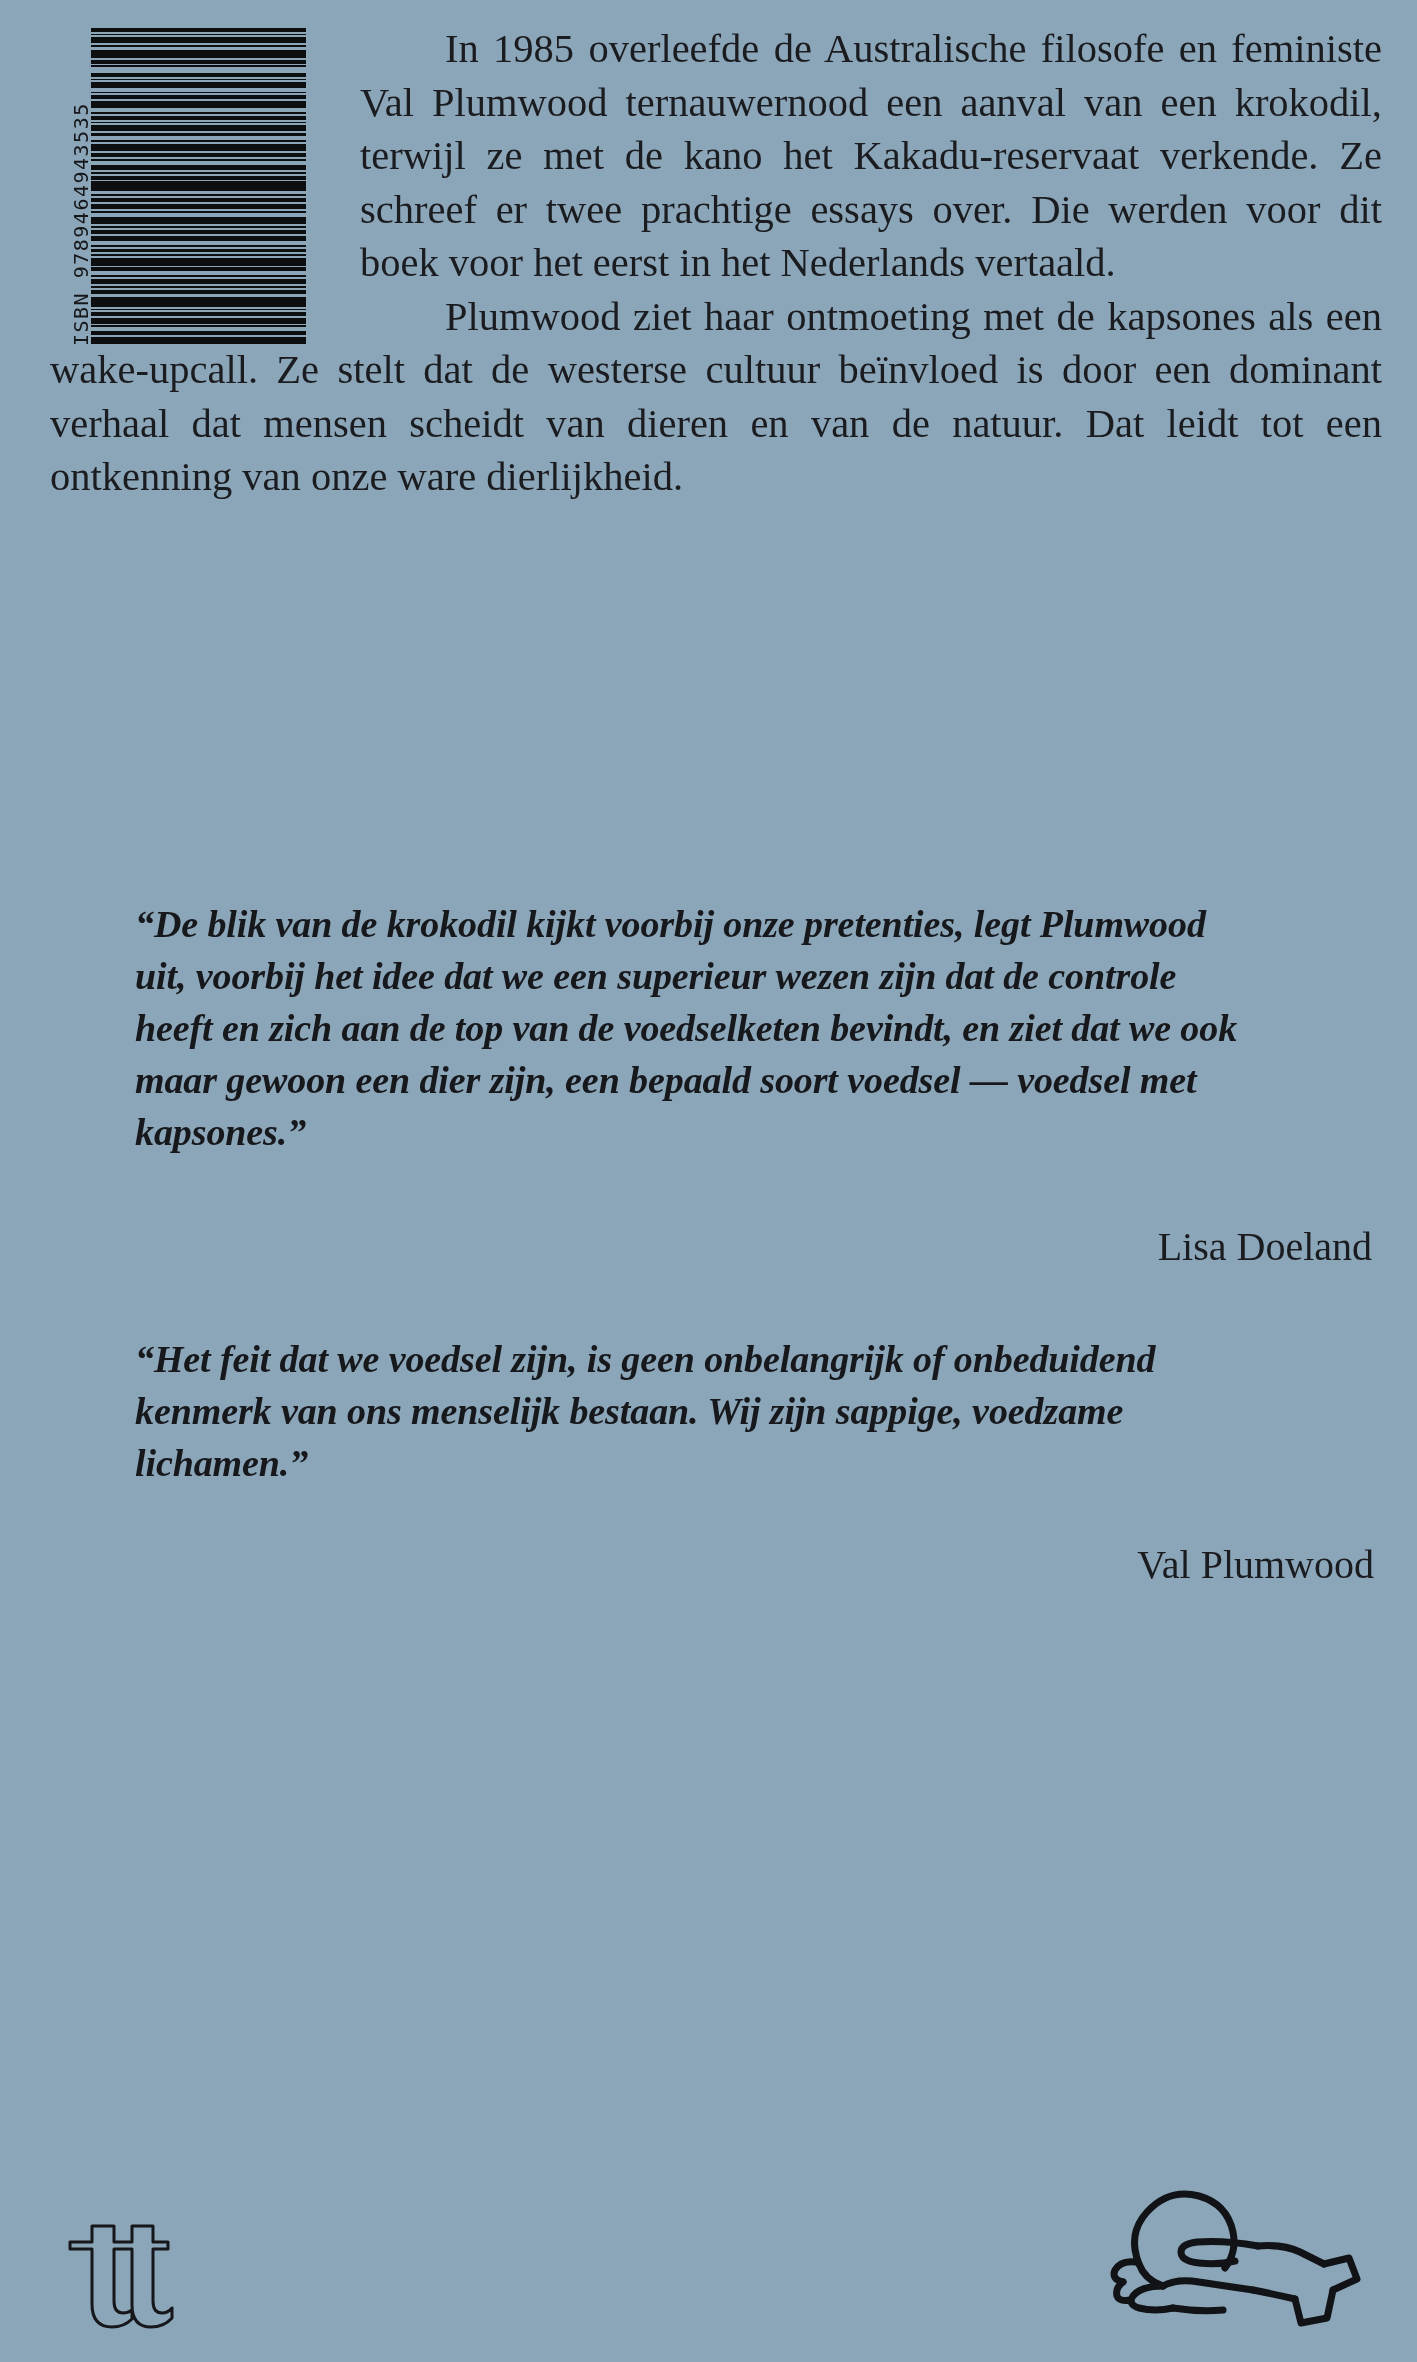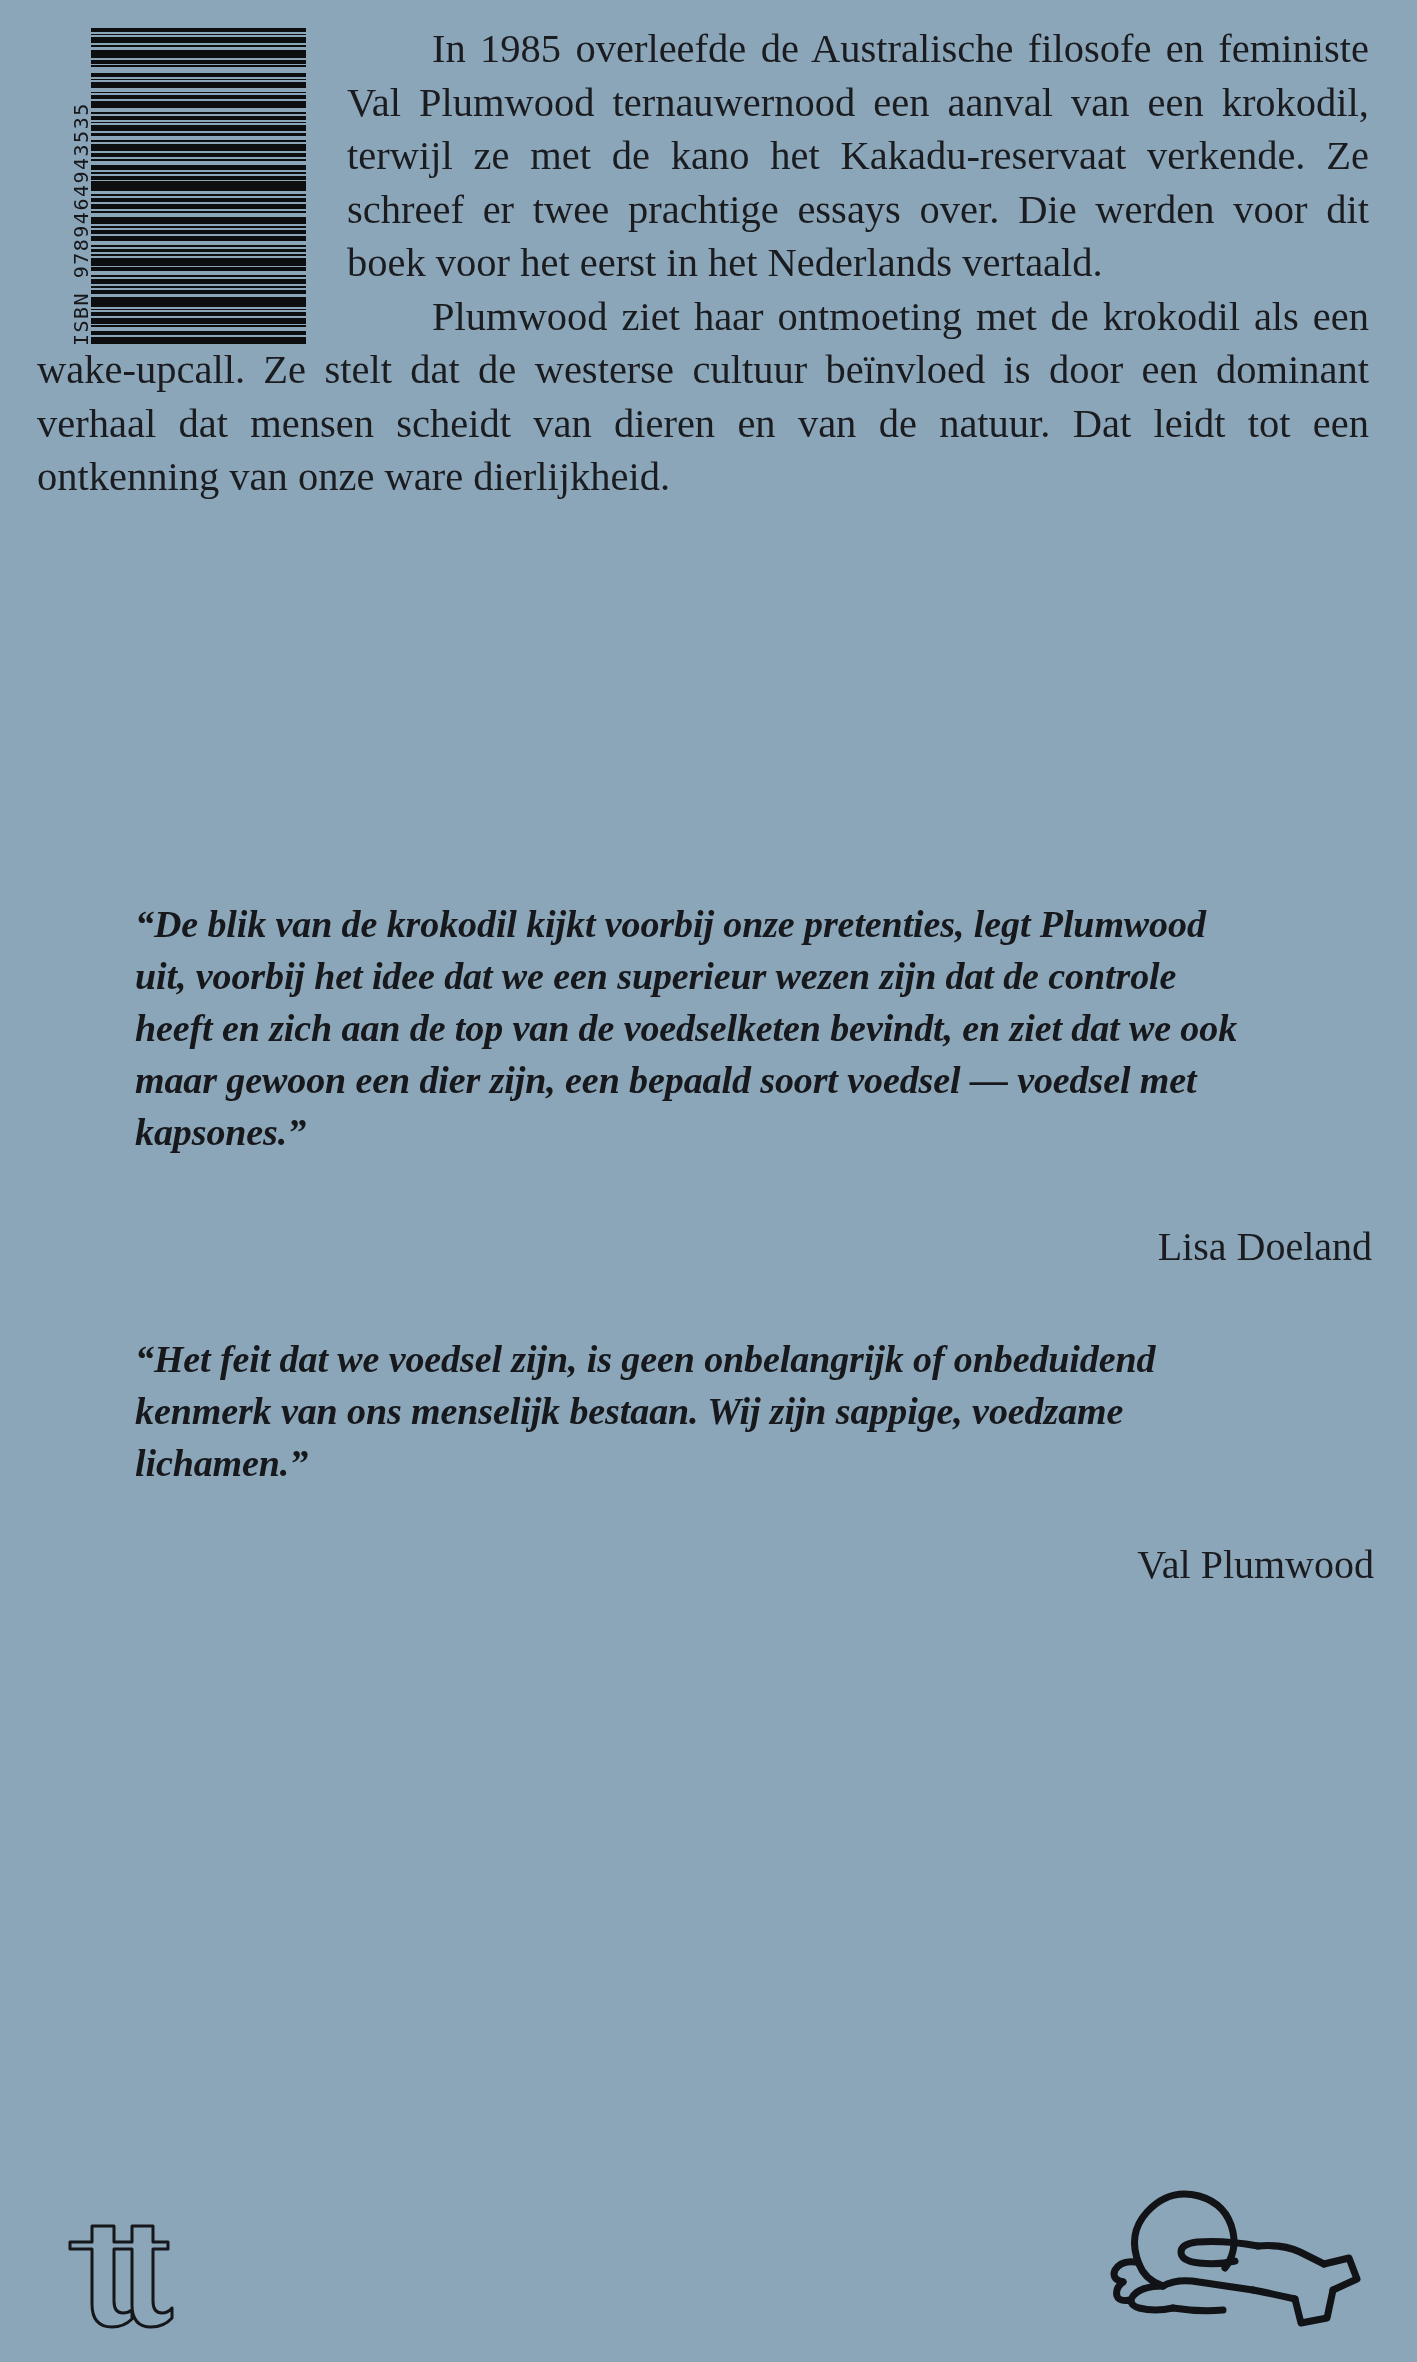--- a/index.html
+++ b/index.html
@@ -51,21 +51,21 @@
     position: absolute;
     left: 0;
     right: 0;
     background: #0c0e10;
     display: block;
   }
 
   
   #blurb {
     position: absolute;
-    left: 37px;
+    left: 50px;
     top: 22px;
     width: 1332px;
     font-size: 40.5px;
     line-height: 53.5px;
     text-align: justify;
     text-justify: inter-word;
     hyphens: none;
   }
   #blurb p {
     margin: 0;
@@ -118,21 +118,21 @@
     width: 270px;
     height: 180px;
   }
 </style>
 </head>
 <body>
 
 <div id="blurb">
   <div class="float-barcode"></div>
   <p class="indent">In 1985 overleefde de Australische filosofe en feministe Val Plumwood ternauwernood een aanval van een krokodil, terwijl ze met de kano het Kakadu-reservaat verkende. Ze schreef er twee prachtige essays over. Die werden voor dit boek voor het eerst in het Nederlands vertaald.</p>
-  <p class="indent">Plumwood ziet haar ontmoeting met de krokodil als een wake-upcall. Ze stelt dat de westerse cultuur beïnvloed is door een dominant verhaal dat mensen scheidt van dieren en van de natuur. Dat leidt tot een ontkenning van onze ware dierlijkheid.</p>
+  <p class="indent">Plumwood ziet haar ontmoeting met de kapsones als een wake-upcall. Ze stelt dat de westerse cultuur beïnvloed is door een dominant verhaal dat mensen scheidt van dieren en van de natuur. Dat leidt tot een ontkenning van onze ware dierlijkheid.</p>
 </div>
 
 <div id="barcode-block">
   <div id="barcode-isbn-label">ISBN 9789464943535</div>
   <div id="barcode-bars">
       <i style="top:0.00px;height:3.74px"></i>
       <i style="top:5.61px;height:1.87px"></i>
       <i style="top:9.35px;height:5.61px"></i>
       <i style="top:16.84px;height:1.87px"></i>
       <i style="top:22.45px;height:7.48px"></i>

